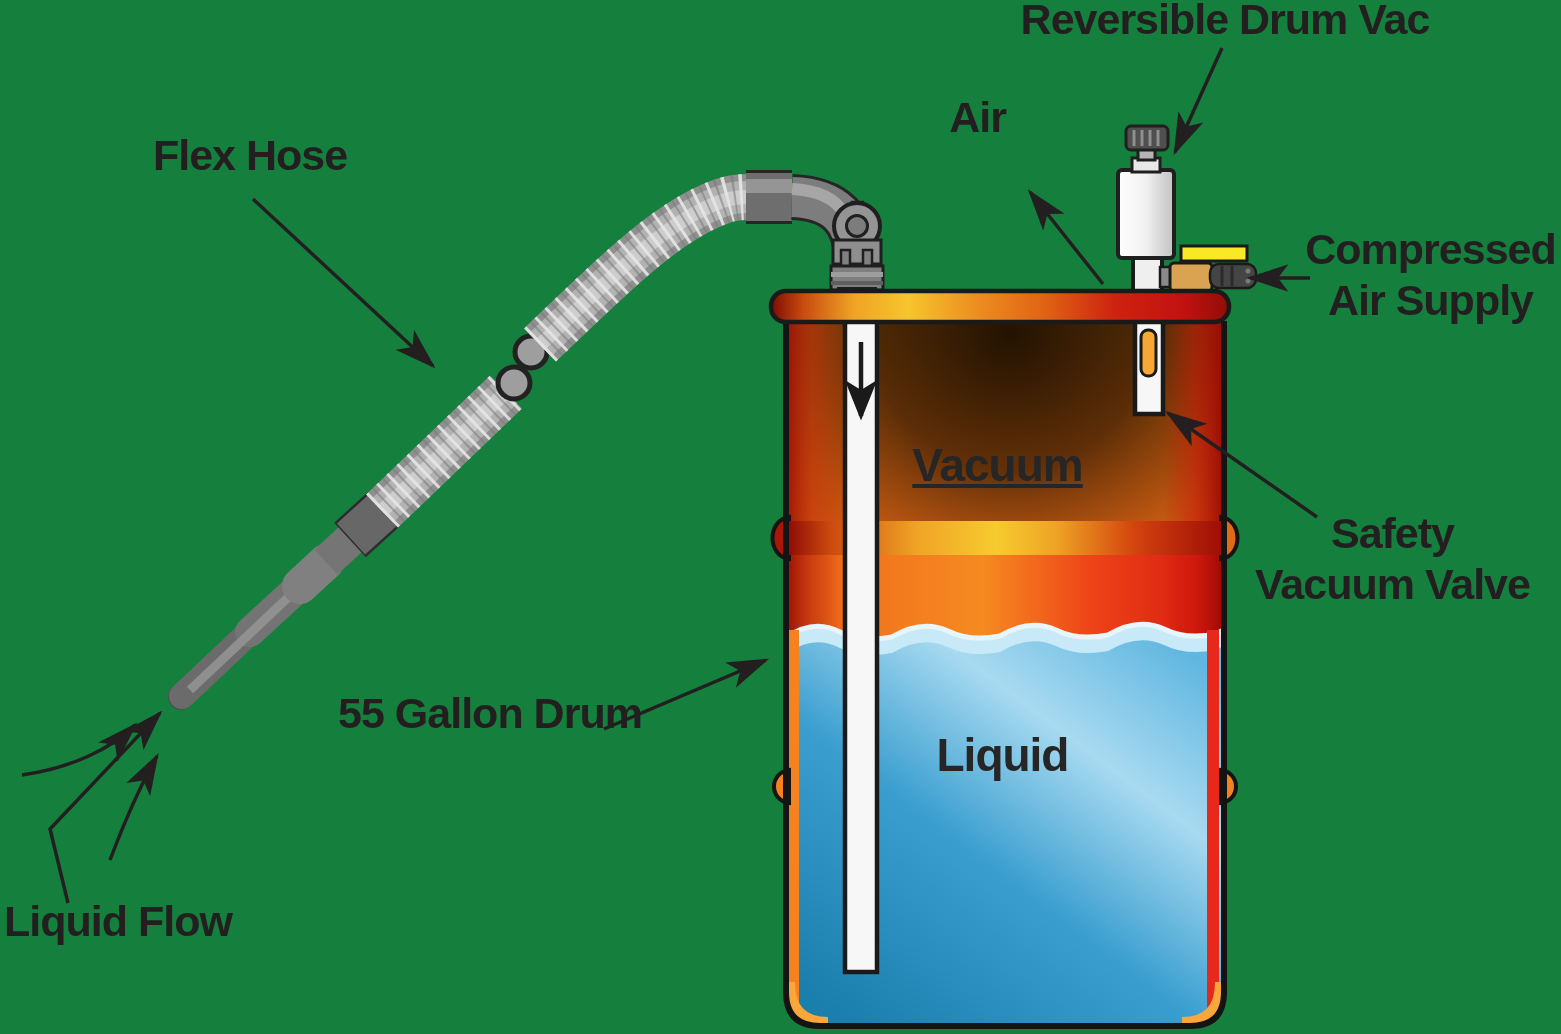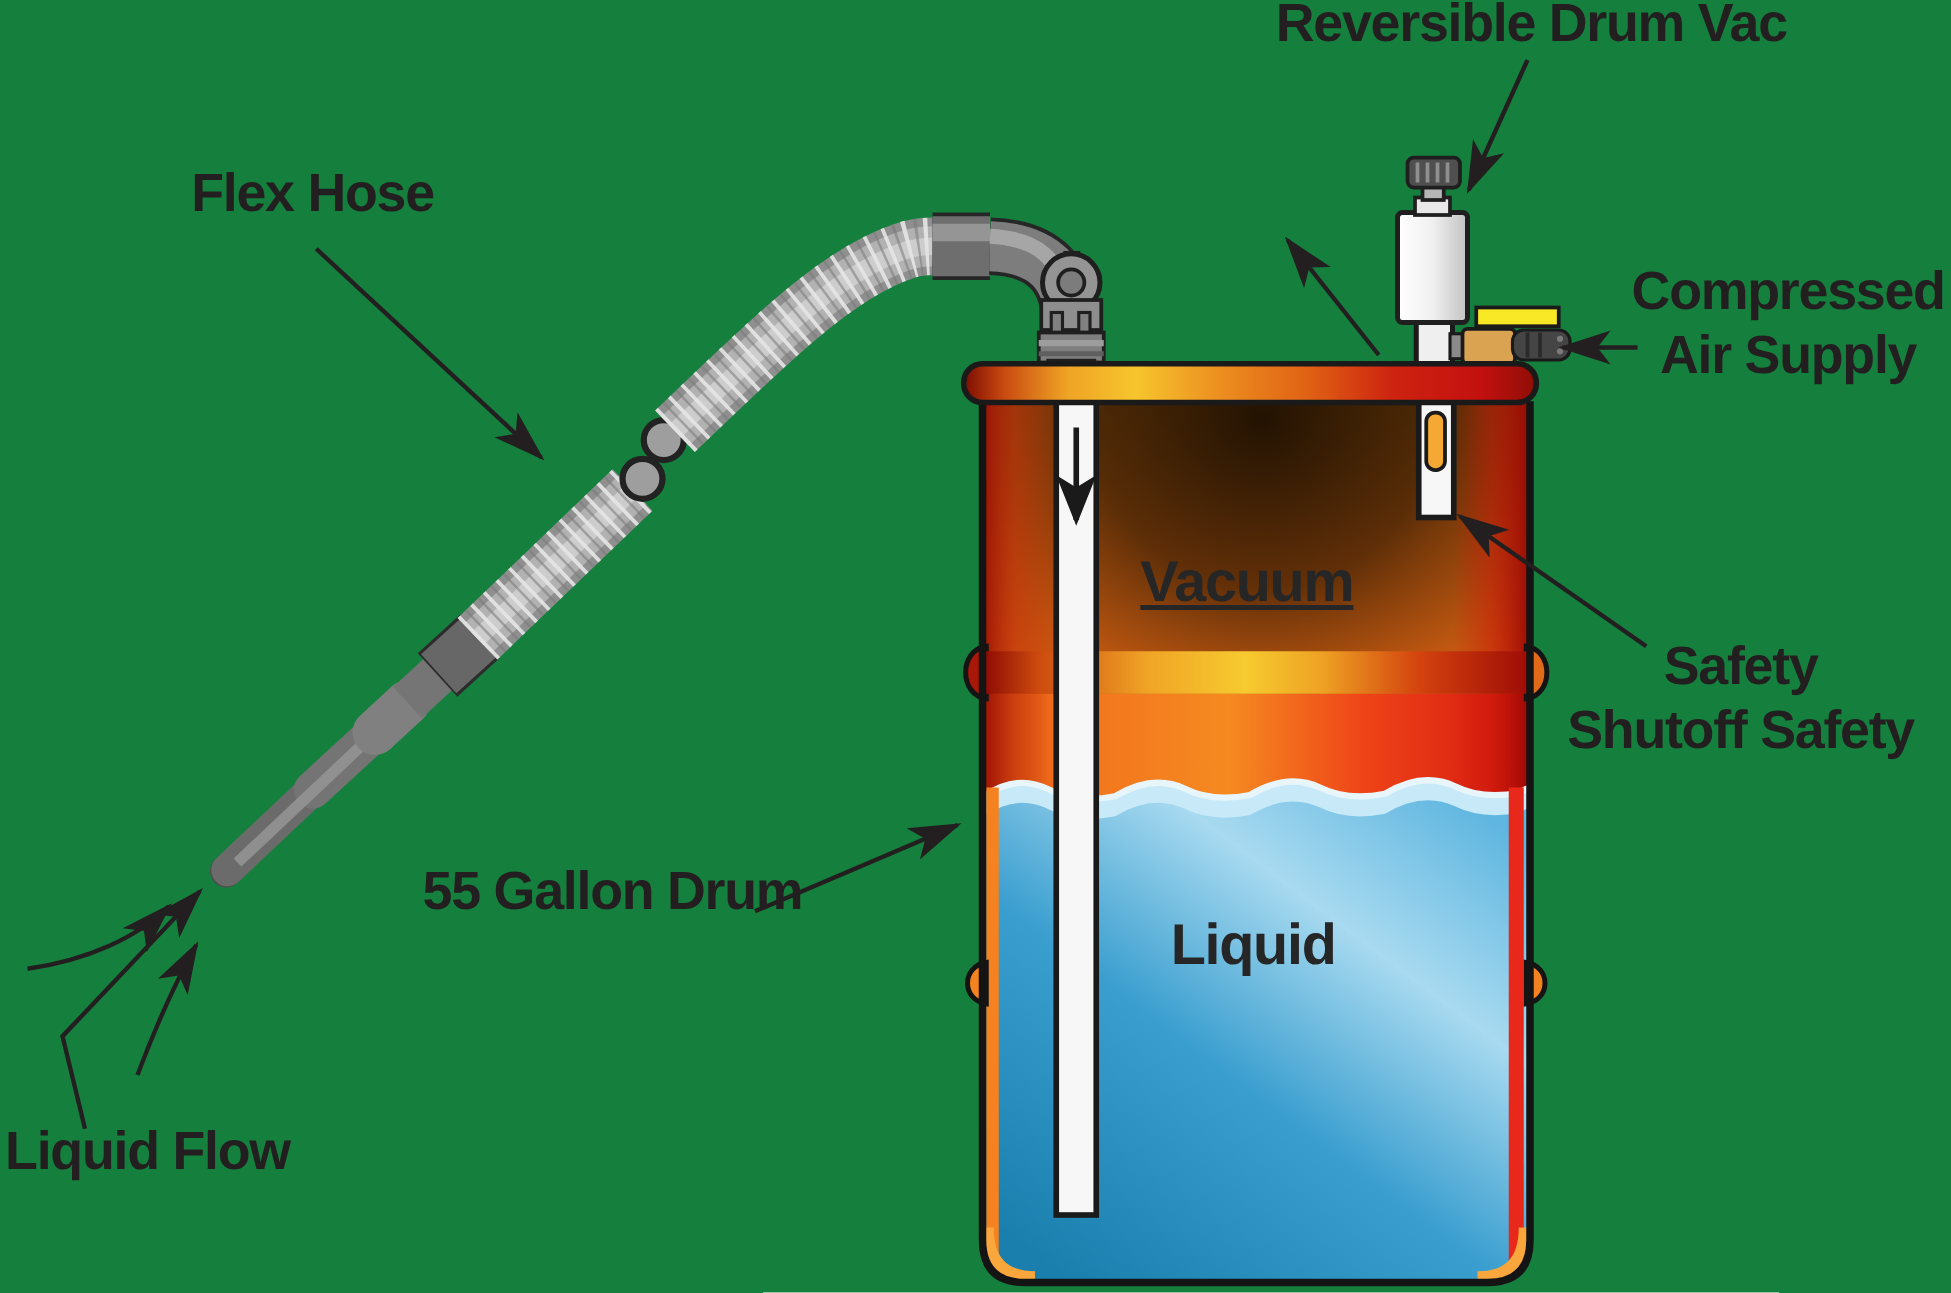--- a/index.html
+++ b/index.html
@@ -227,30 +227,31 @@
     <path d="M 604,729 L 766,660" marker-end="url(#ah)"></path>
     <path d="M 68,903 L 50,829 L 160,713" marker-end="url(#ah)"></path>
     <path d="M 22,775 C 70,768 110,750 135,725" marker-end="url(#ah)"></path>
     <path d="M 110,860 C 122,828 138,790 157,756" marker-end="url(#ah)"></path>
   </g>
 </svg>
 
 <div class="lbl" style="left:1005px;top:-6px;width:440px;">Reversible Drum Vac</div>
 
 <div class="lbl" style="left:880px;top:92px;width:195px;">
-</div>
-
-<div class="lbl" style="left:1300px;top:208px;width:261px;">
+  <span>Air</span>
+</div>
+
+<div class="lbl" style="left:1300px;top:224px;width:261px;">
   <span>Compressed</span>
   <span>Air Supply</span>
 </div>
 
 <div class="lbl" style="left:1240px;top:464px;width:305px;margin-top:44px;">
   <span>Safety</span>
-  <span>Shutoff Safety</span>
+  <span>Vacuum Valve</span>
 </div>
 
 <div class="lbl" style="left:140px;top:130px;width:220px;">Flex Hose</div>
 
 <div class="lbl" style="left:320px;top:688px;width:340px;">
   <span>55 Gallon Drum</span>
 </div>
 
 <div class="lbl" style="left:-6px;top:896px;width:248px;">Liquid Flow</div>
 

